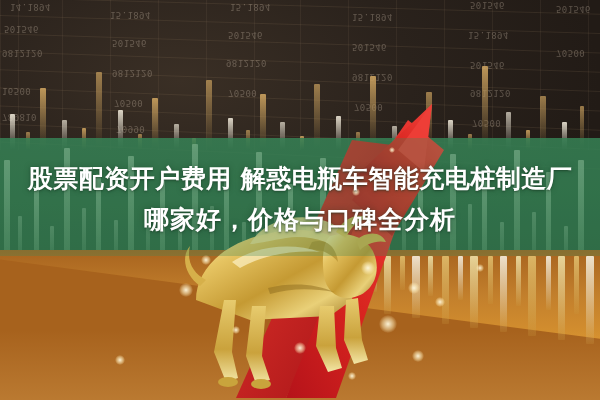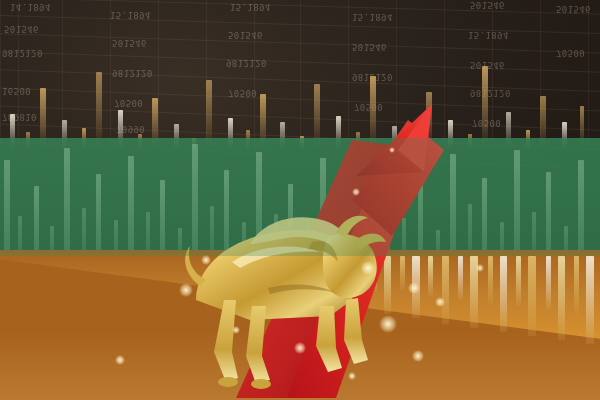--- a/index.html
+++ b/index.html
@@ -397,14 +397,18 @@
       <div class="bokeh" style="left: 435px; top: 297px; width: 10px; height: 10px;"></div>
       <div class="bokeh" style="left: 361px; top: 261px; width: 14px; height: 14px;"></div>
       <div class="bokeh" style="left: 115px; top: 355px; width: 10px; height: 10px;"></div>
       <div class="bokeh" style="left: 348px; top: 372px; width: 8px; height: 8px;"></div>
       <div class="bokeh" style="left: 412px; top: 350px; width: 12px; height: 12px;"></div>
       <div class="bokeh" style="left: 476px; top: 264px; width: 8px; height: 8px;"></div>
       <div class="bokeh" style="left: 352px; top: 188px; width: 8px; height: 8px;"></div>
       <div class="bokeh" style="left: 389px; top: 147px; width: 6px; height: 6px;"></div>
     </div>
 
+  <div class="title-wrap">
+    <div class="title-line">股票配资开户费用 解惑电瓶车智能充电桩制造厂</div>
+    <div class="title-line second">哪家好，价格与口碑全分析</div>
+  </div>
 
 </div>
 
 </body></html>

